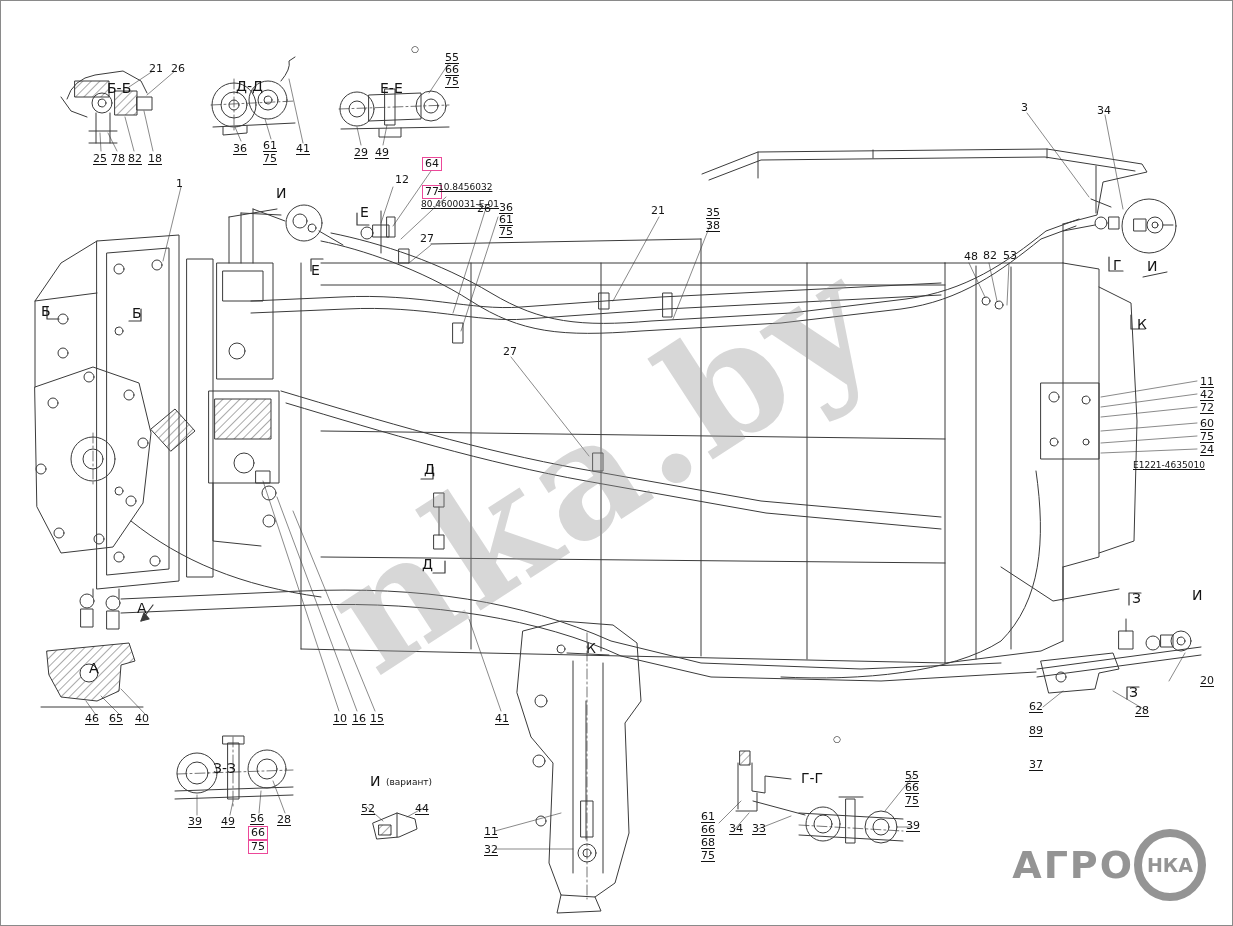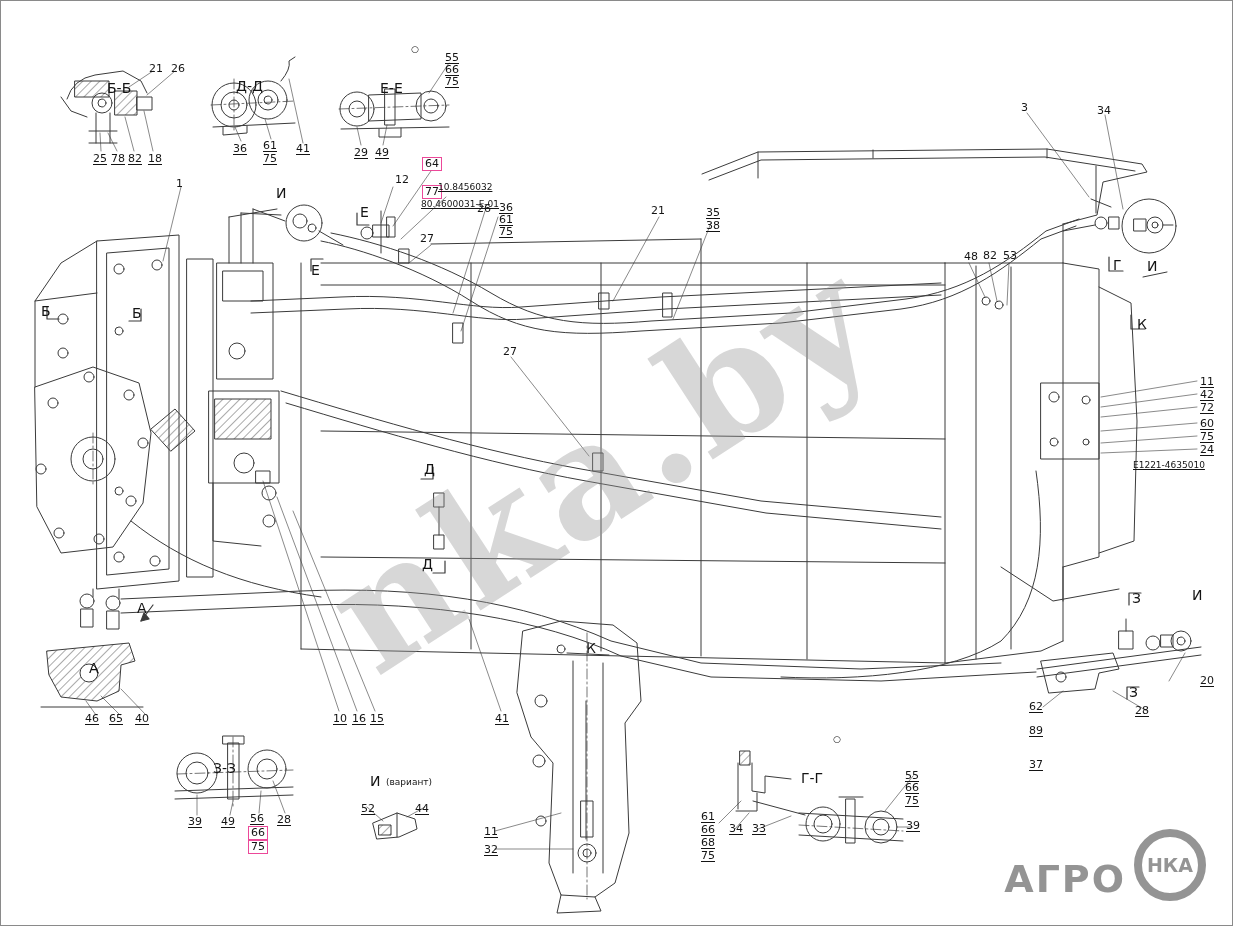--- a/index.html
+++ b/index.html
@@ -10,21 +10,21 @@
   .lbl.title{font-size:14px;margin-top:40px;}
   .lbl.view{font-size:14px;}
   .lbl.num-u{text-decoration:underline;text-underline-offset:2px;}
   .lbl.num-box{border:1px solid #ec4899;padding:0 2px;background:#fff;}
   .lbl.code{font-size:9px;text-decoration:underline;}
   .lbl.small{font-size:9px;}
   .lbl.sym{font-size:9px;}
   .watermark{position:absolute;left:600px;top:465px;transform:translate(-50%,-50%) rotate(-33deg);
              font-family:"DejaVu Serif",serif;font-weight:bold;font-size:158px;
              color:rgba(150,150,150,0.38);letter-spacing:4px;pointer-events:none;}
-  .logo{position:absolute;right:26px;bottom:24px;display:flex;align-items:flex-end;gap:8px;color:#949494;}
+  .logo{position:absolute;right:26px;bottom:24px;display:flex;align-items:center;color:#949494;}
   .logo-agro{font-size:38px;font-weight:bold;letter-spacing:2px;}
   .logo-circle{width:56px;height:56px;border:8px solid #949494;border-radius:50%;
                display:flex;align-items:center;justify-content:center;font-weight:bold;font-size:19px;}
 </style>
 </head>
 <body>
 
 <div class="stage">
 
   <svg class="drawing" width="1233" height="926" viewBox="0 0 1233 926">

